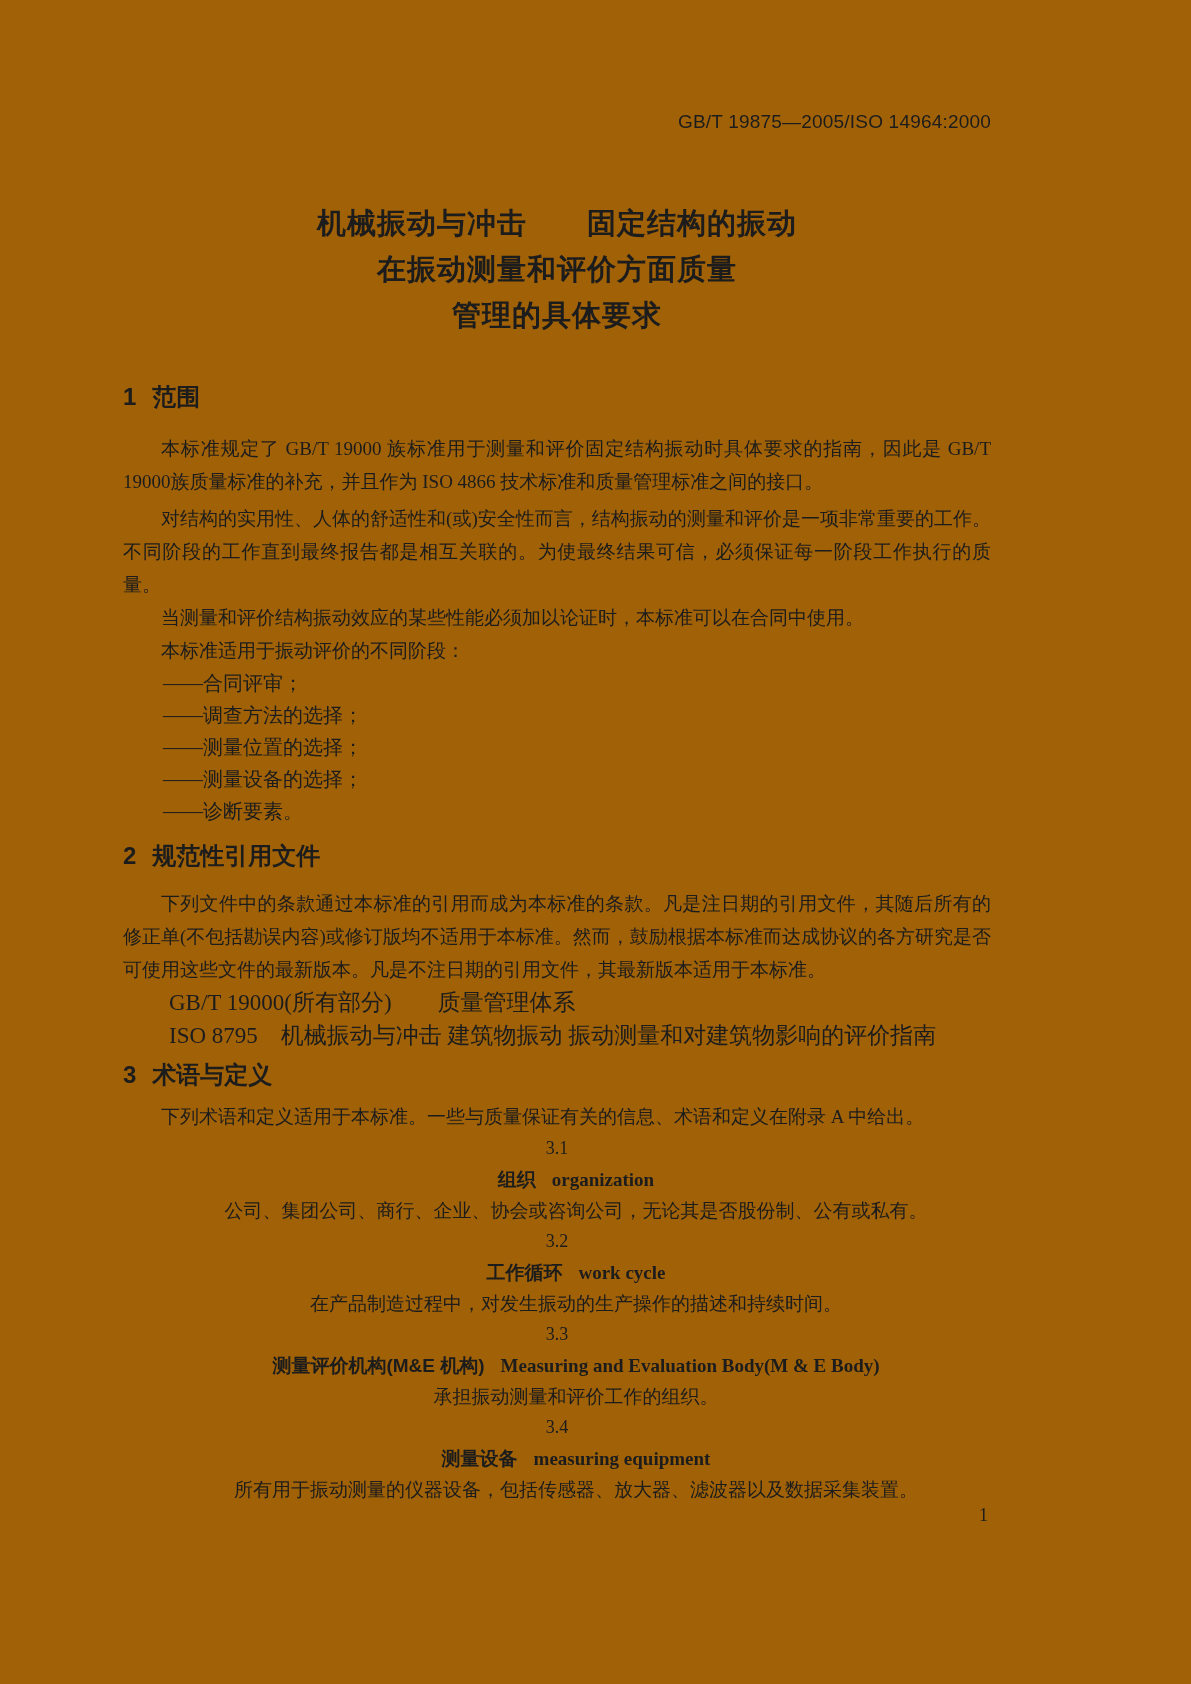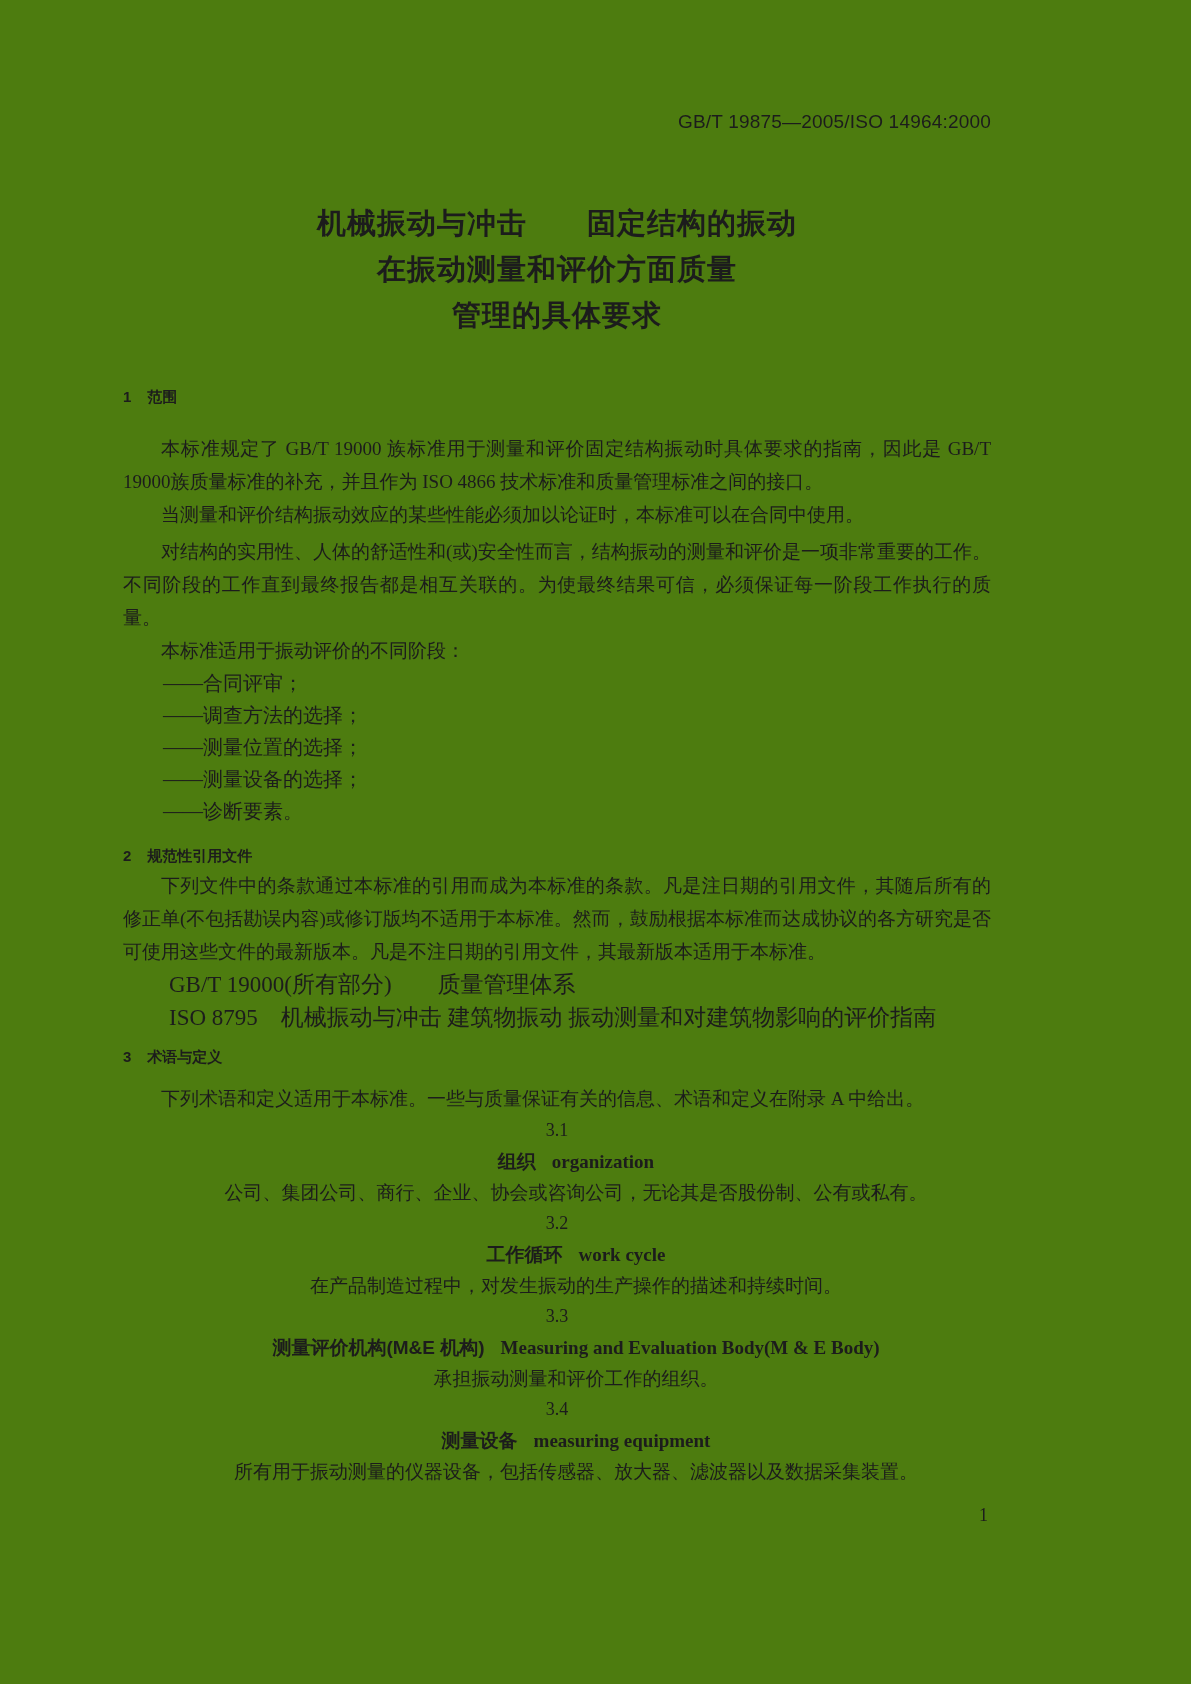--- a/index.html
+++ b/index.html
@@ -1,20 +1,20 @@
 <!DOCTYPE html>
 <html><head>
 <meta charset="utf-8">
 <style>
   html, body { margin: 0; padding: 0; background: #ffffff; }
   .page {
     position: relative;
     width: 1191px;
     height: 1684px;
-    background: #4d7c0f;
+    background: #a16207;
     color: #1c1c1c;
     font-family: "Liberation Serif", "DejaVu Serif", serif;
     overflow: hidden;
   }
   .content {
     position: absolute;
     left: 123px;
     top: 0;
     width: 868px;
   }
@@ -30,37 +30,37 @@
     margin-top: 66px;
     text-align: center;
     font-weight: 700;
     font-size: 29px;
     line-height: 46px;
     font-family: Liberation Sans, sans-serif;
     letter-spacing: 1px;
   }
   .sec-heading {
     font-weight: 700;
-    font-size: 15px;
+    font-size: 24px;
     line-height: 26px;
     font-family: "Liberation Sans", "DejaVu Sans", sans-serif;
   }
   .sec-heading .sec-num { display: inline-block; margin-right: 16px; }
   .h1 { margin-top: 46px; }
   .h2 { margin-top: 16px; }
   .h3 { margin-top: 10px; }
   .para {
     margin: 0;
     font-size: 19px;
     line-height: 33px;
     text-align: justify;
   }
   .indent { text-indent: 2em; }
   .mt22 { margin-top: 22px; }
-  .mt18 { }
+  .mt18 { margin-top: 18px; }
   .mt12 { margin-top: 12px; }
   .mt4  { margin-top: 4px; }
   .dash-list { margin: 0; }
   .list-item {
     font-size: 20px;
     line-height: 32px;
     padding-left: 2em;
   }
   .ref {
     margin: 0;
@@ -108,22 +108,22 @@
       <div>机械振动与冲击　　固定结构的振动</div>
       <div>在振动测量和评价方面质量</div>
       <div>管理的具体要求</div>
     </div>
 
     <div class="sec-heading h1">
       <span class="sec-num">1</span><span>范围</span>
     </div>
 
     <p class="para indent mt22">本标准规定了 GB/T 19000 族标准用于测量和评价固定结构振动时具体要求的指南，因此是 GB/T 19000族质量标准的补充，并且作为 ISO 4866 技术标准和质量管理标准之间的接口。</p>
+    <p class="para indent mt4">对结构的实用性、人体的舒适性和(或)安全性而言，结构振动的测量和评价是一项非常重要的工作。不同阶段的工作直到最终报告都是相互关联的。为使最终结果可信，必须保证每一阶段工作执行的质量。</p>
     <p class="para indent">当测量和评价结构振动效应的某些性能必须加以论证时，本标准可以在合同中使用。</p>
-    <p class="para indent mt4">对结构的实用性、人体的舒适性和(或)安全性而言，结构振动的测量和评价是一项非常重要的工作。不同阶段的工作直到最终报告都是相互关联的。为使最终结果可信，必须保证每一阶段工作执行的质量。</p>
     <p class="para indent">本标准适用于振动评价的不同阶段：</p>
 
     <div class="dash-list">
       <div class="list-item">——合同评审；</div>
       <div class="list-item">——调查方法的选择；</div>
       <div class="list-item">——测量位置的选择；</div>
       <div class="list-item">——测量设备的选择；</div>
       <div class="list-item">——诊断要素。</div>
     </div>
 

